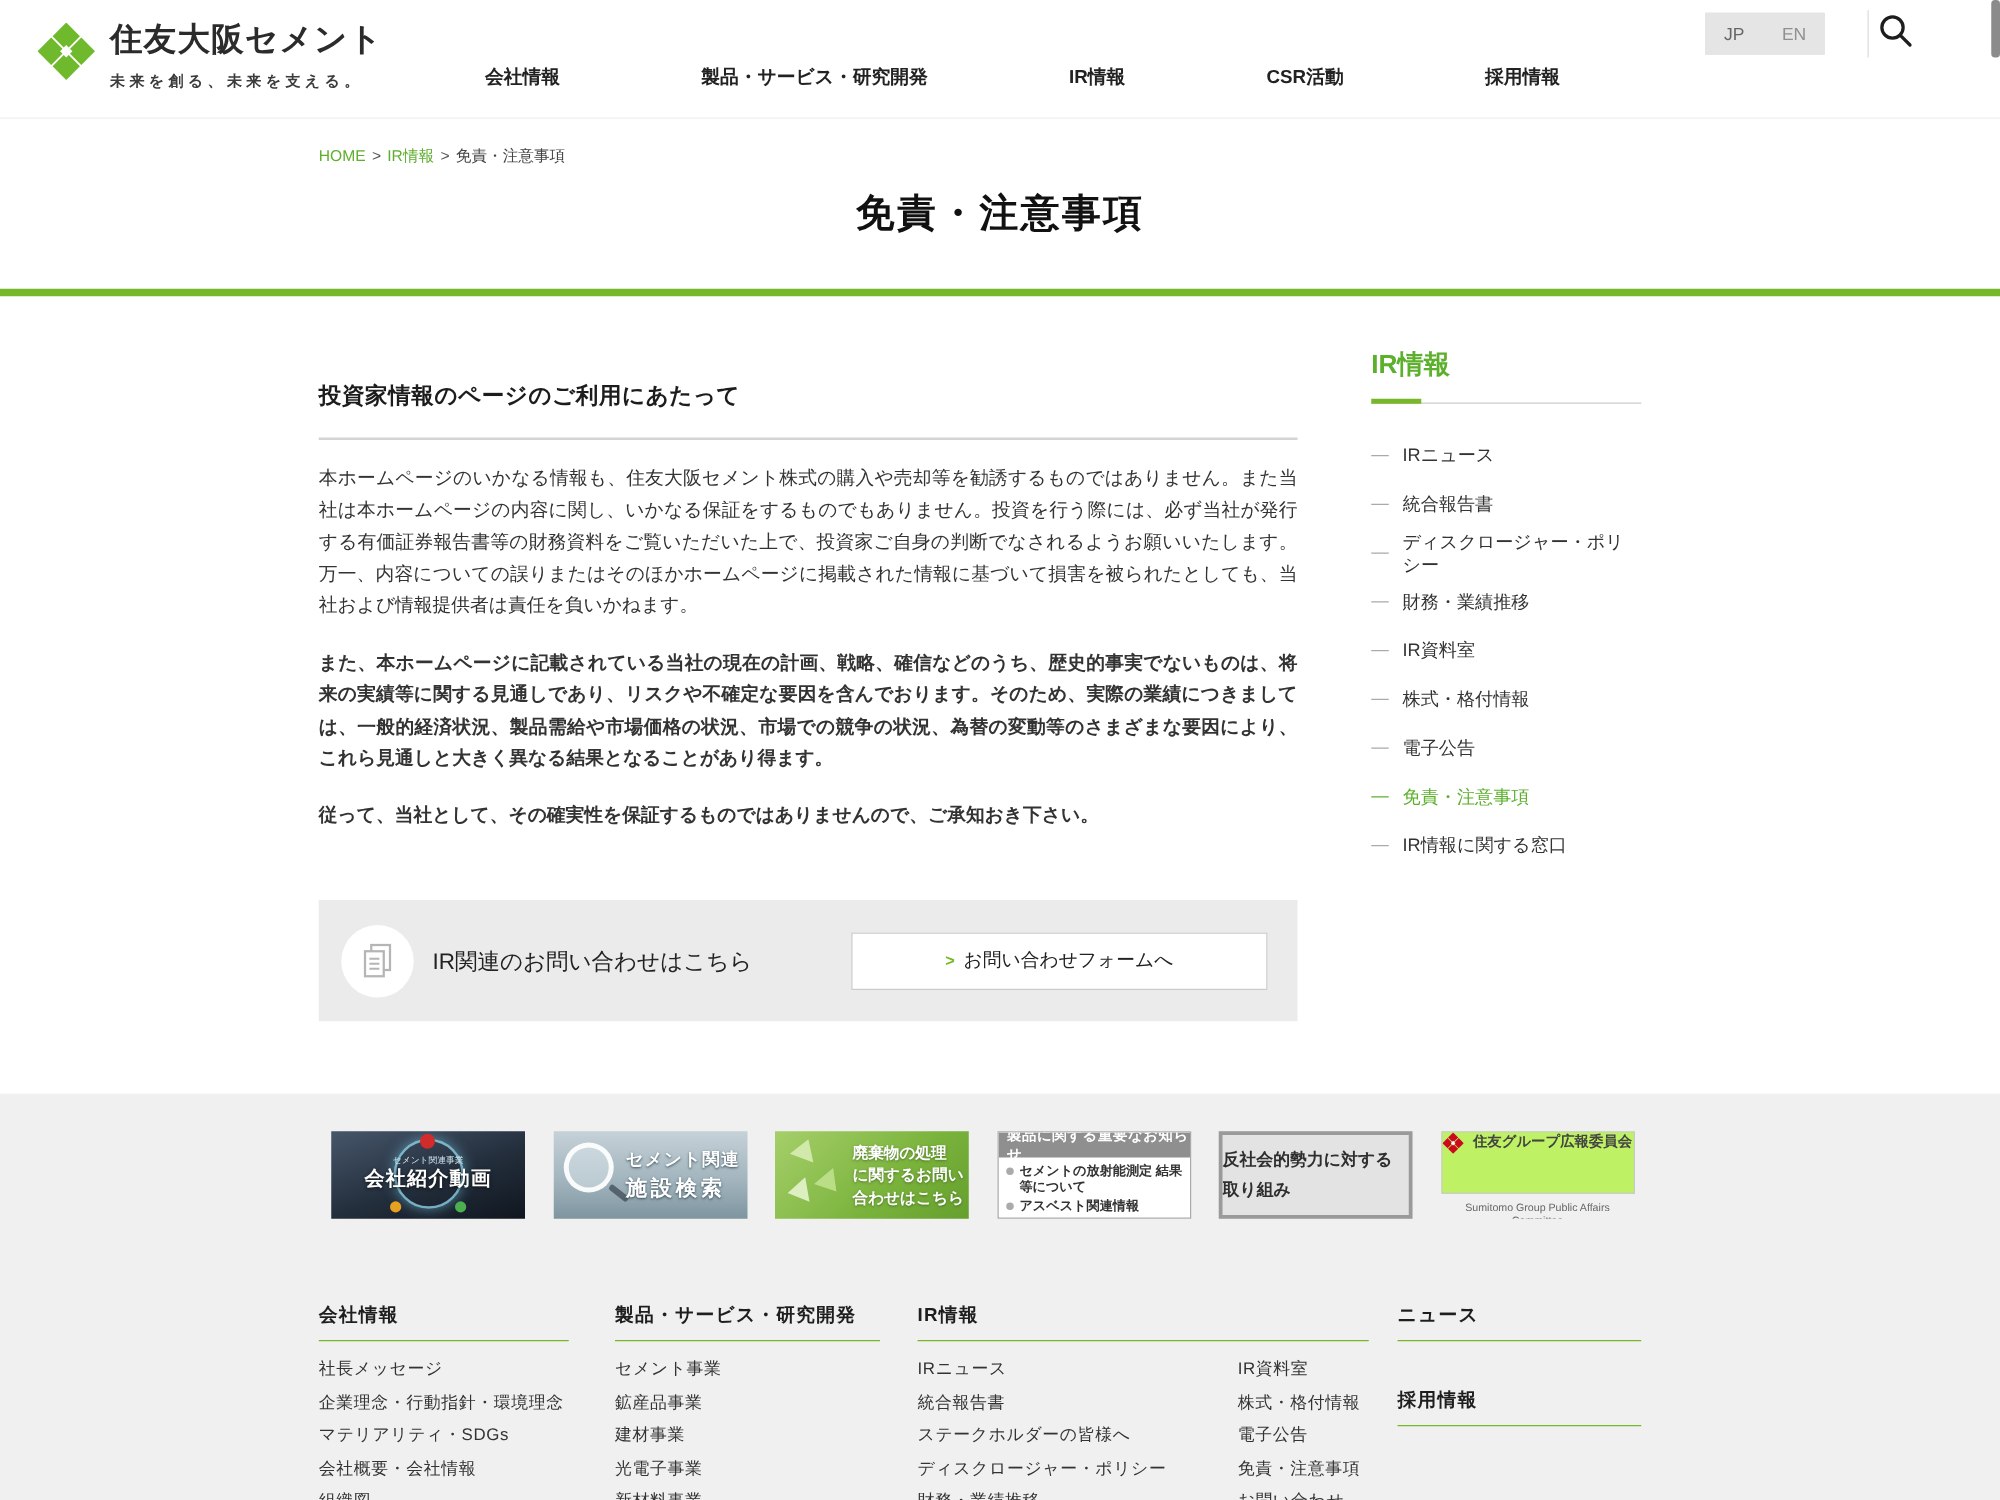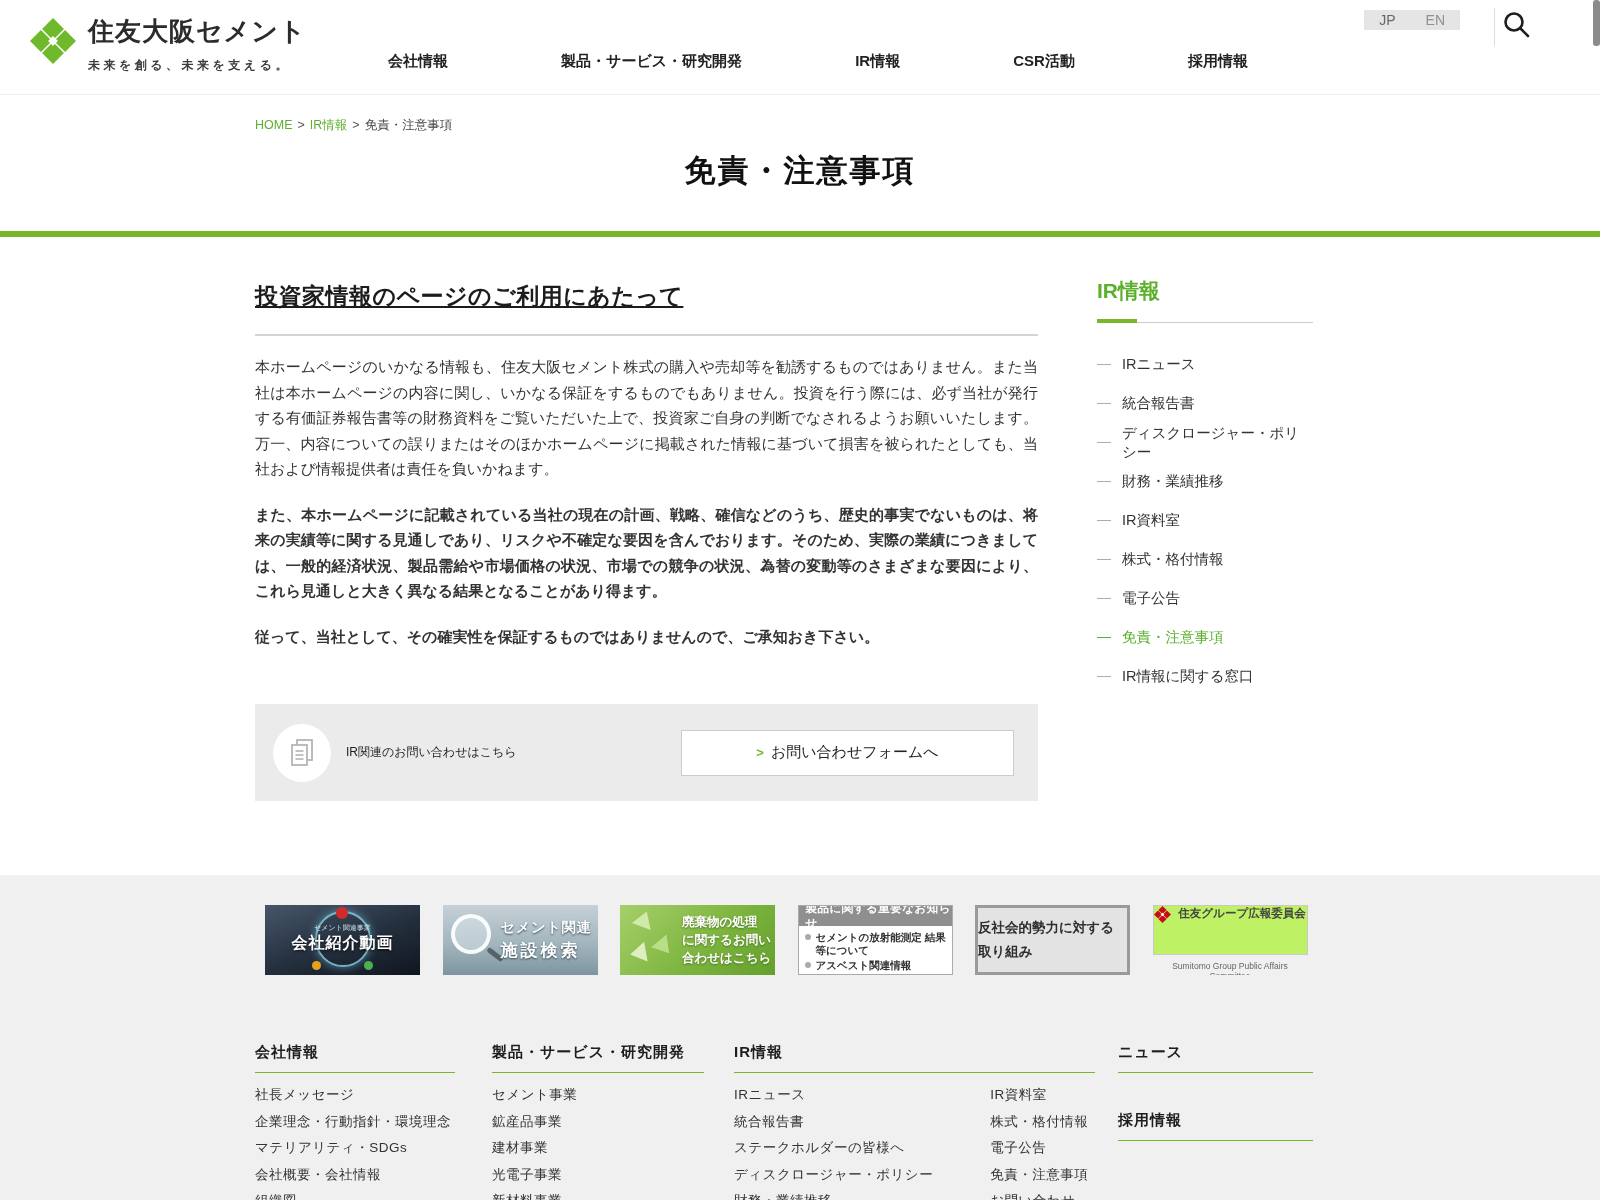--- a/index.html
+++ b/index.html
@@ -10,47 +10,47 @@
   #header { position:absolute; left:0; top:0; width:1600px; height:95px; background:#fff; border-bottom:1px solid #f0f0f0; }
   .logo-wrap { position:absolute; left:30px; top:14px; display:flex; align-items:flex-start; }
   .logo-mark { width:46px; height:46px; margin-top:4px; }
   .logo-text { margin-left:12px; }
   .logo-company { font-size:26px; font-weight:bold; color:#2b2b2b; letter-spacing:1px;font-family:Liberation Serif, serif; }
   .logo-tagline { font-size:12px; color:#3c3c3c; letter-spacing:3.5px; margin-top:8px; font-weight:bold; }
 
   .nav { position:absolute; left:388px; top:52px; width:860px; display:flex; justify-content:space-between; }
   .nav-item { font-size:15px; font-weight:bold; color:#222; cursor:pointer; white-space:nowrap; }
 
-  .lang-box { position:absolute; right:140px; top:10px; background:#e5e5e5; height:20px; display:flex; align-items:center; border-radius:1px; }
+  .lang-box { position:absolute; right:140px; top:10px; background:#e5e5e5; height:34px; display:flex; align-items:center; border-radius:1px; }
   .lang-item { font-size:14px; padding:0 15px; cursor:pointer; }
   .lang-jp { color:#666; }
   .lang-en { color:#909090; }
   .head-divider { position:absolute; right:105px; top:8px; width:1px; height:38px; background:#ddd; }
   .search-btn { position:absolute; right:70px; top:10px; width:28px; height:28px; cursor:pointer; }
 
   .scroll-thumb { position:absolute; right:0; top:0; width:7px; height:46px; background:#8b8b8b; border-radius:3px; }
 
   
   .breadcrumb { position:absolute; left:255px; top:117px; font-size:12.5px; color:#444; }
   .breadcrumb a { color:#5fae2f; text-decoration:none; cursor:pointer; }
   .bc-sep { margin:0 5px; color:#555; }
   .page-title { position:absolute; left:0; top:150px; width:1600px; text-align:center; font-size:31px; font-weight:bold; color:#111; letter-spacing:2px; }
   .green-bar { position:absolute; left:0; top:231px; width:1600px; height:6px; background:#76b82a; }
 
   
   .main-left { position:absolute; left:255px; top:237px; width:783px; }
-  .main-left h2 { margin-top:44px; font-size:23px; color:#1c1c1c; letter-spacing:0.5px;text-decoration:underline; }
+  .main-left h2 { margin-top:67px; font-size:18px; color:#1c1c1c; letter-spacing:0.5px; }
   .h2-rule { margin-top:22px; height:2px; background:#d4d4d4; }
   .main-left p { margin-top:18px; font-size:15px; line-height:25.5px; text-align:justify; color:#333; }
   .main-left p + p { margin-top:20px;font-weight:bold; }
 
   
   .contact-box { margin-top:55px; height:97px; background:#ebebeb; display:flex; align-items:center; padding:0 24px 0 18px; }
   .contact-circle { width:58px; height:58px; border-radius:50%; background:#fff; display:flex; align-items:center; justify-content:center; flex:0 0 auto; }
-  .contact-label { margin-left:15px; font-size:12px; color:#222; }
+  .contact-label { margin-left:15px; font-size:18px; color:#222; }
   .contact-btn { margin-left:auto; width:333px; height:46px; background:#fff; border:1px solid #ccc; display:flex; align-items:center; justify-content:center; font-size:15px; color:#222; cursor:pointer; }
   .contact-btn .arrow { color:#76b82a; font-weight:bold; margin-right:7px; font-size:13px; }
 
   
   .sidebar { position:absolute; left:1097px; top:237px; width:216px; }
   .side-title { margin-top:40px; font-size:21px; font-weight:bold; color:#5cb02c; }
   .side-rule { margin-top:14px; position:relative; height:4px; }
   .side-rule .gray { position:absolute; left:0; right:0; bottom:0; height:1px; background:#ccc; }
   .side-rule .green { position:absolute; left:0; bottom:0; width:40px; height:4px; background:#76b82a; }
   .side-menu { list-style:none; margin-top:22px; }

